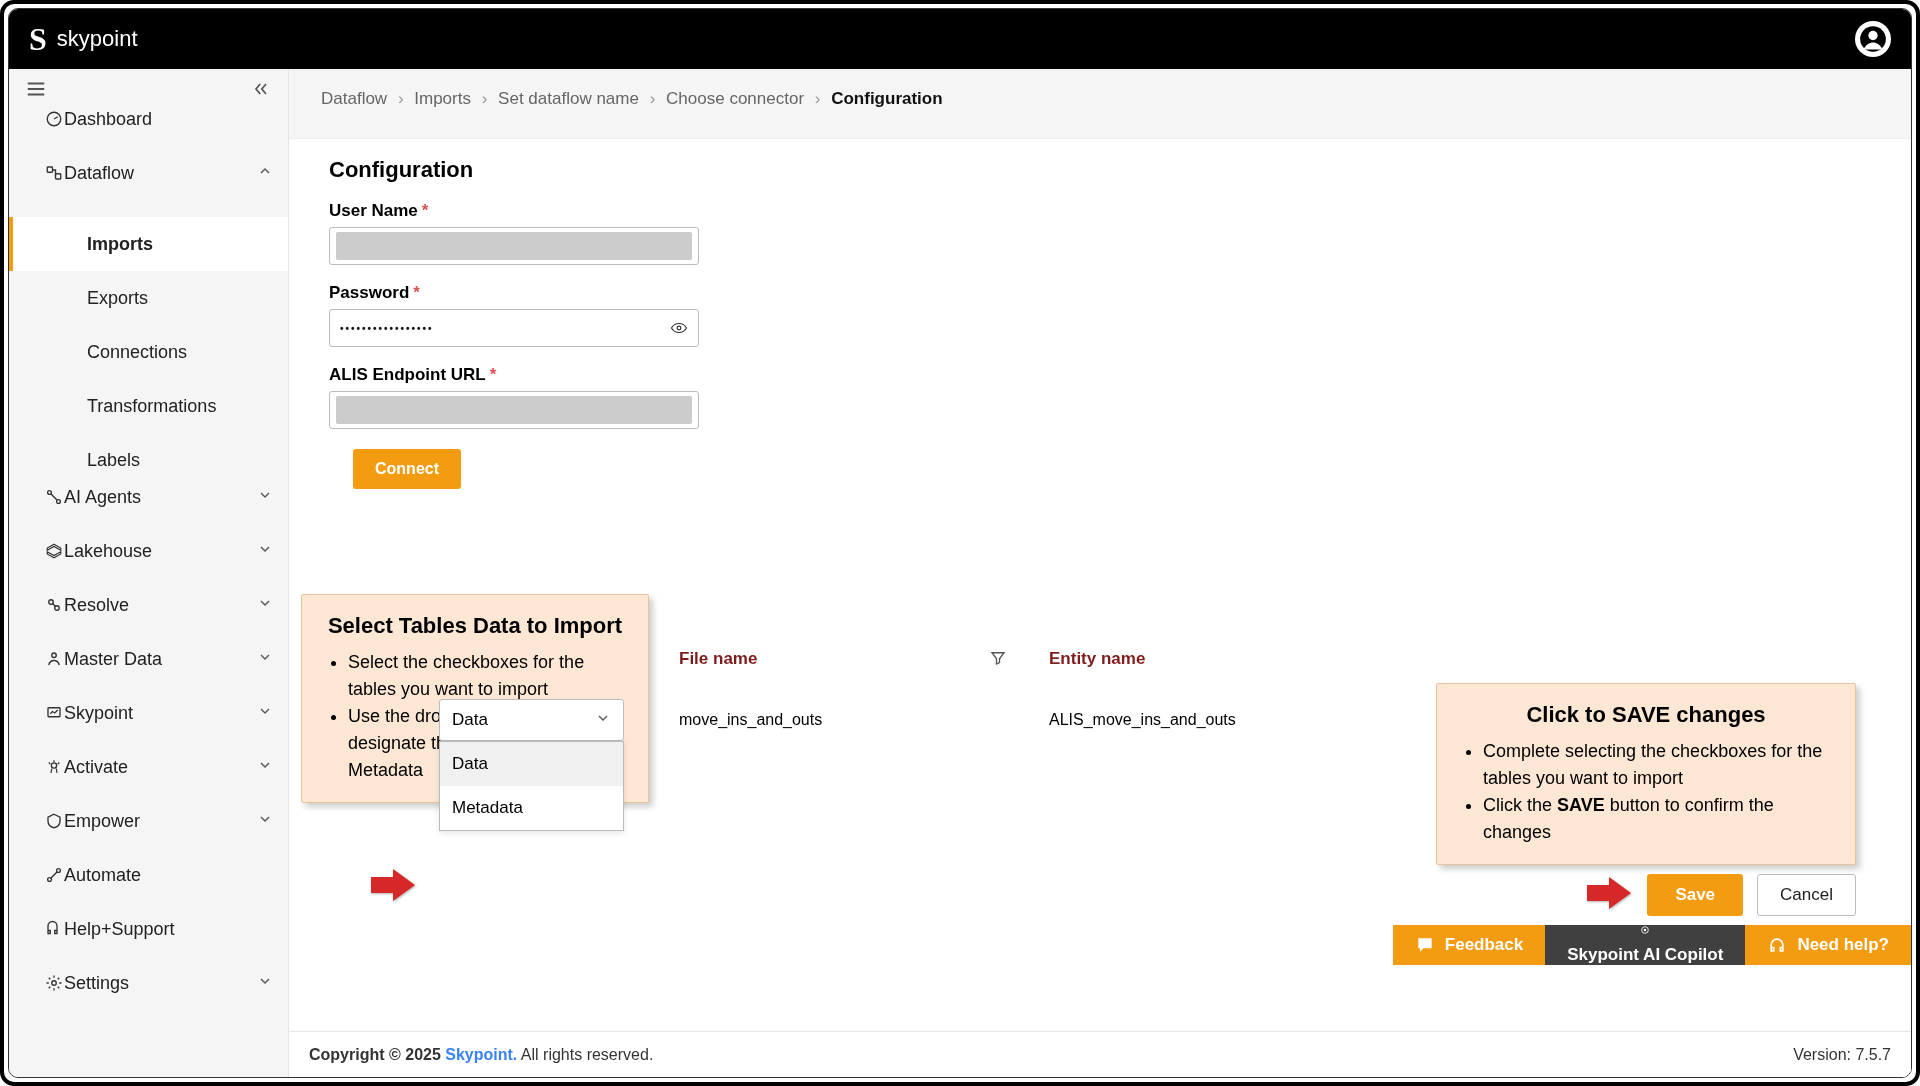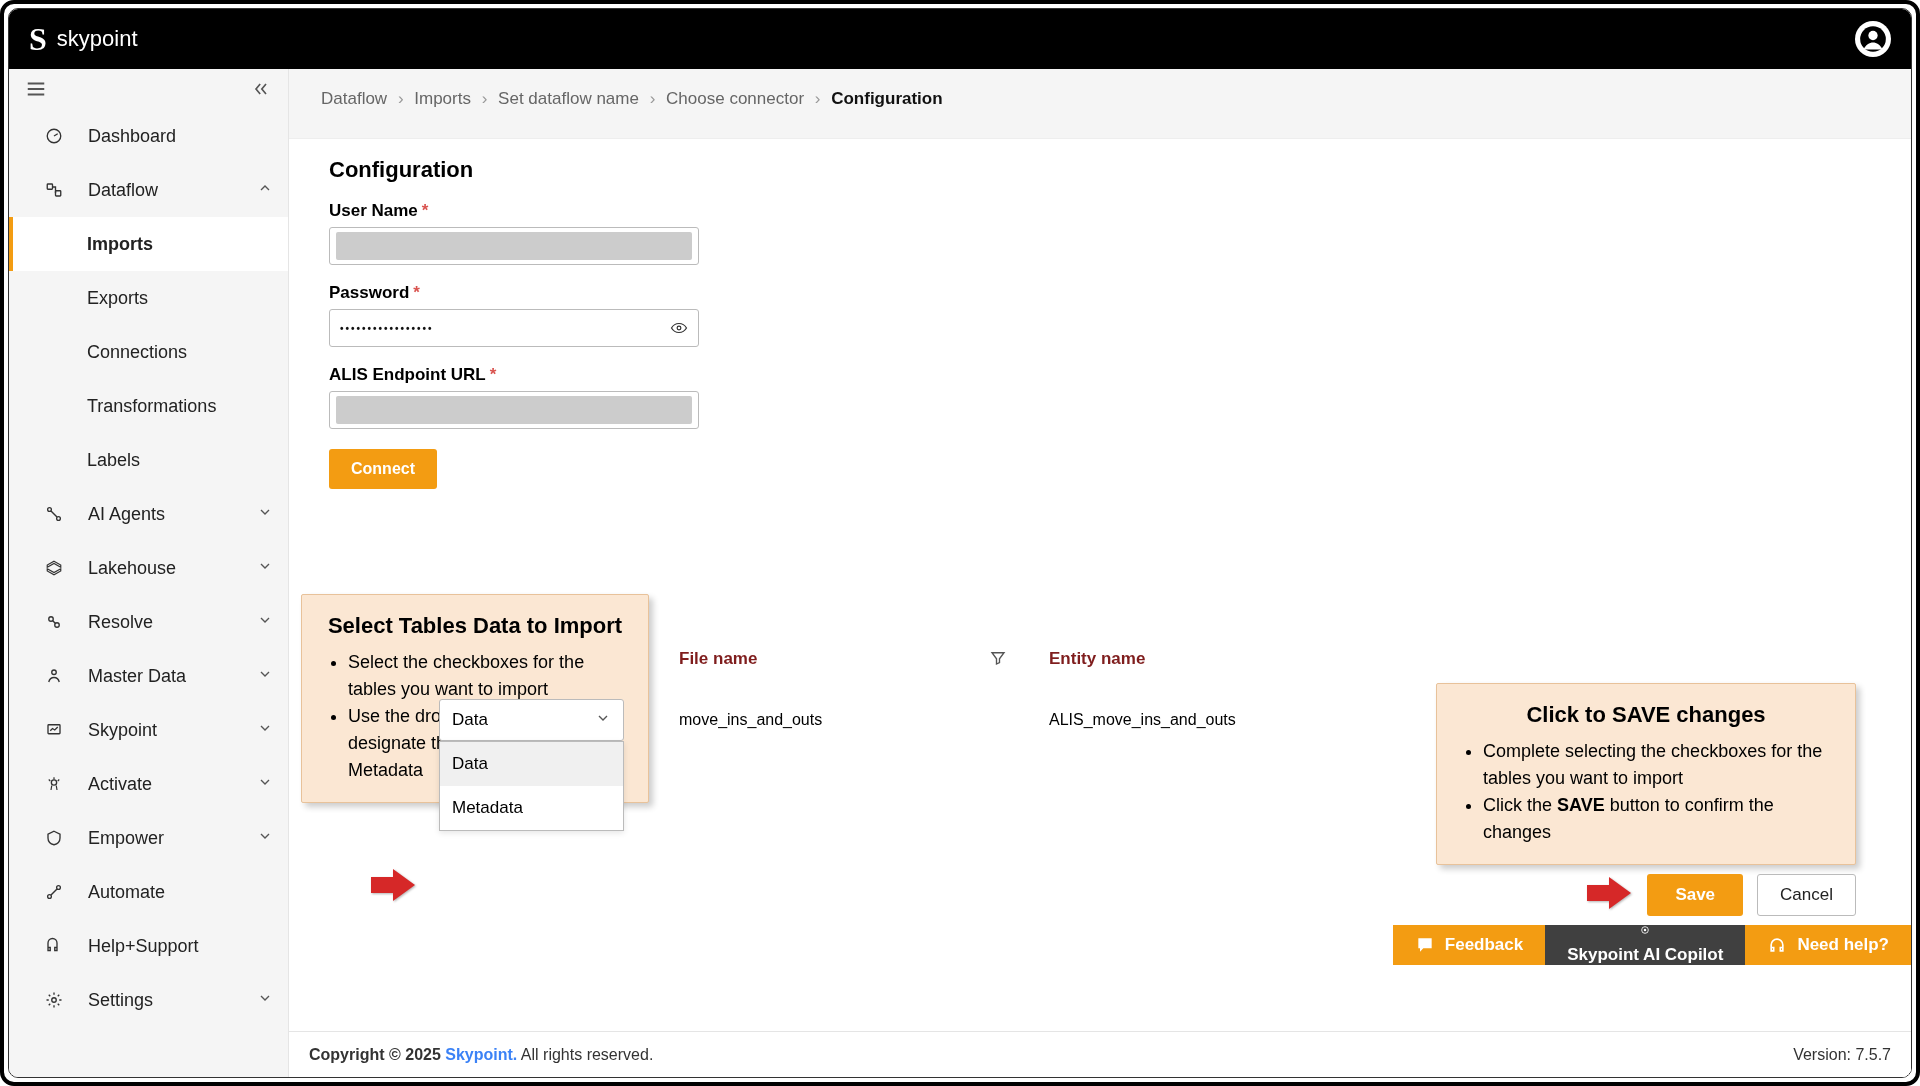--- a/index.html
+++ b/index.html
@@ -13,21 +13,21 @@
     .brand-logo { font-family: "Times New Roman", serif; font-weight: bold; font-size: 32px; }
     .brand-name { font-size: 22px; font-weight: 400; }
     .avatar-wrap { background: #fff; border-radius: 50%; width: 36px; height: 36px; display: flex; align-items: center; justify-content: center; }
     .avatar-wrap svg { width: 28px; height: 28px; }
 
     .main { display: flex; flex: 1; min-height: 0; }
 
     .sidebar { width: 280px; background: #f5f5f5; border-right: 1px solid #e5e5e5; display: flex; flex-direction: column; font-size: 18px; color: #222; }
     .side-top { display: flex; justify-content: space-between; align-items: center; height: 40px; padding: 0 15px; }
     .ham, .collapse { width: 24px; height: 24px; display: flex; align-items: center; justify-content: center; color: #555; }
-    .nav-item { display: flex; align-items: center; height: 54px; padding: 0 15px 0 35px; gap: 24px; cursor: pointer; }
+    .nav-item { display: flex; height: 54px; padding: 0 15px 0 35px; gap: 0; cursor: pointer; }
     .nav-icon { width: 20px; height: 20px; flex-shrink: 0; display: flex; align-items: center; justify-content: center; }
     .nav-label { flex: 1; }
     .nav-chev { width: 16px; color: #666; }
     .sub-item { height: 54px; padding-left: 78px; display: flex; align-items: center; cursor: pointer; }
     .sub-item.active { background: #fff; font-weight: 600; border-left: 4px solid #f39c12; padding-left: 74px; }
 
     .content { flex: 1; display: flex; flex-direction: column; min-width: 0; background: #f5f5f5; }
     .breadcrumb-bar { height: 70px; padding: 20px 32px; font-size: 17px; color: #666; border-bottom: 1px solid #eee; }
     .bc-link { color: #666; }
     .bc-sep { margin: 0 6px; color: #999; }
@@ -35,21 +35,21 @@
 
     .panel { background: #fff; flex: 1; padding: 18px 40px 20px 40px; position: relative; overflow: visible; }
     .h1 { font-size: 22px; font-weight: 600; margin-bottom: 18px; }
     .field-label { font-size: 17px; font-weight: 600; margin-bottom: 6px; }
     .req { color: #d9534f; margin-left: 4px; }
     .textish { width: 370px; height: 38px; border: 1px solid #bbb; border-radius: 3px; padding: 3px; margin-bottom: 18px; display: flex; align-items: center; }
     .grey-in { background: #ccc; height: 28px; flex: 1; margin: 0 3px; border-radius: 2px; }
     .pw-wrap { width: 370px; height: 38px; border: 1px solid #bbb; border-radius: 3px; display: flex; align-items: center; padding: 0 10px; margin-bottom: 18px; }
     .pw-dots { flex: 1; letter-spacing: 2px; font-size: 10px; color: #111; font-weight: bold;}
     .eye { width: 18px; height: 18px; color: #333; }
-    .connect-btn { background: #f39c12; color: #fff; border: none; height: 40px; padding: 0 22px; font-size: 16px; font-weight: 600; border-radius: 3px; cursor: pointer; margin-top: 2px; }
+    .connect-btn { background: #f39c12; color: #fff; border: none; height: 40px; padding: 0 22px; font-size: 16px; font-weight: 600; border-radius: 3px; cursor: pointer; margin-top: 2px; margin-left: 24px; }
 
     .callout { position: absolute; background: #fbe7d3; border: 1px solid #e8c29a; box-shadow: 4px 4px 6px rgba(0,0,0,0.2); padding: 18px 24px; border-radius: 2px; }
     .callout-title { font-size: 22px; font-weight: 700; text-align: center; margin-bottom: 10px; }
     .callout ul { list-style: disc; margin-left: 22px; font-size: 18px; line-height: 1.5; }
     #callout-left { left: 12px; top: 455px; width: 348px; }
     #callout-right { right: 55px; top: 544px; width: 420px; }
 
     .table-area { margin-top: 160px; }
     .thead { display: flex; align-items: flex-start; height: 40px; font-weight: 600; font-size: 17px; color: #7f1d1d; border-bottom: 1px solid transparent; }
     .col-chk { width: 110px; display: flex; justify-content: center; }

